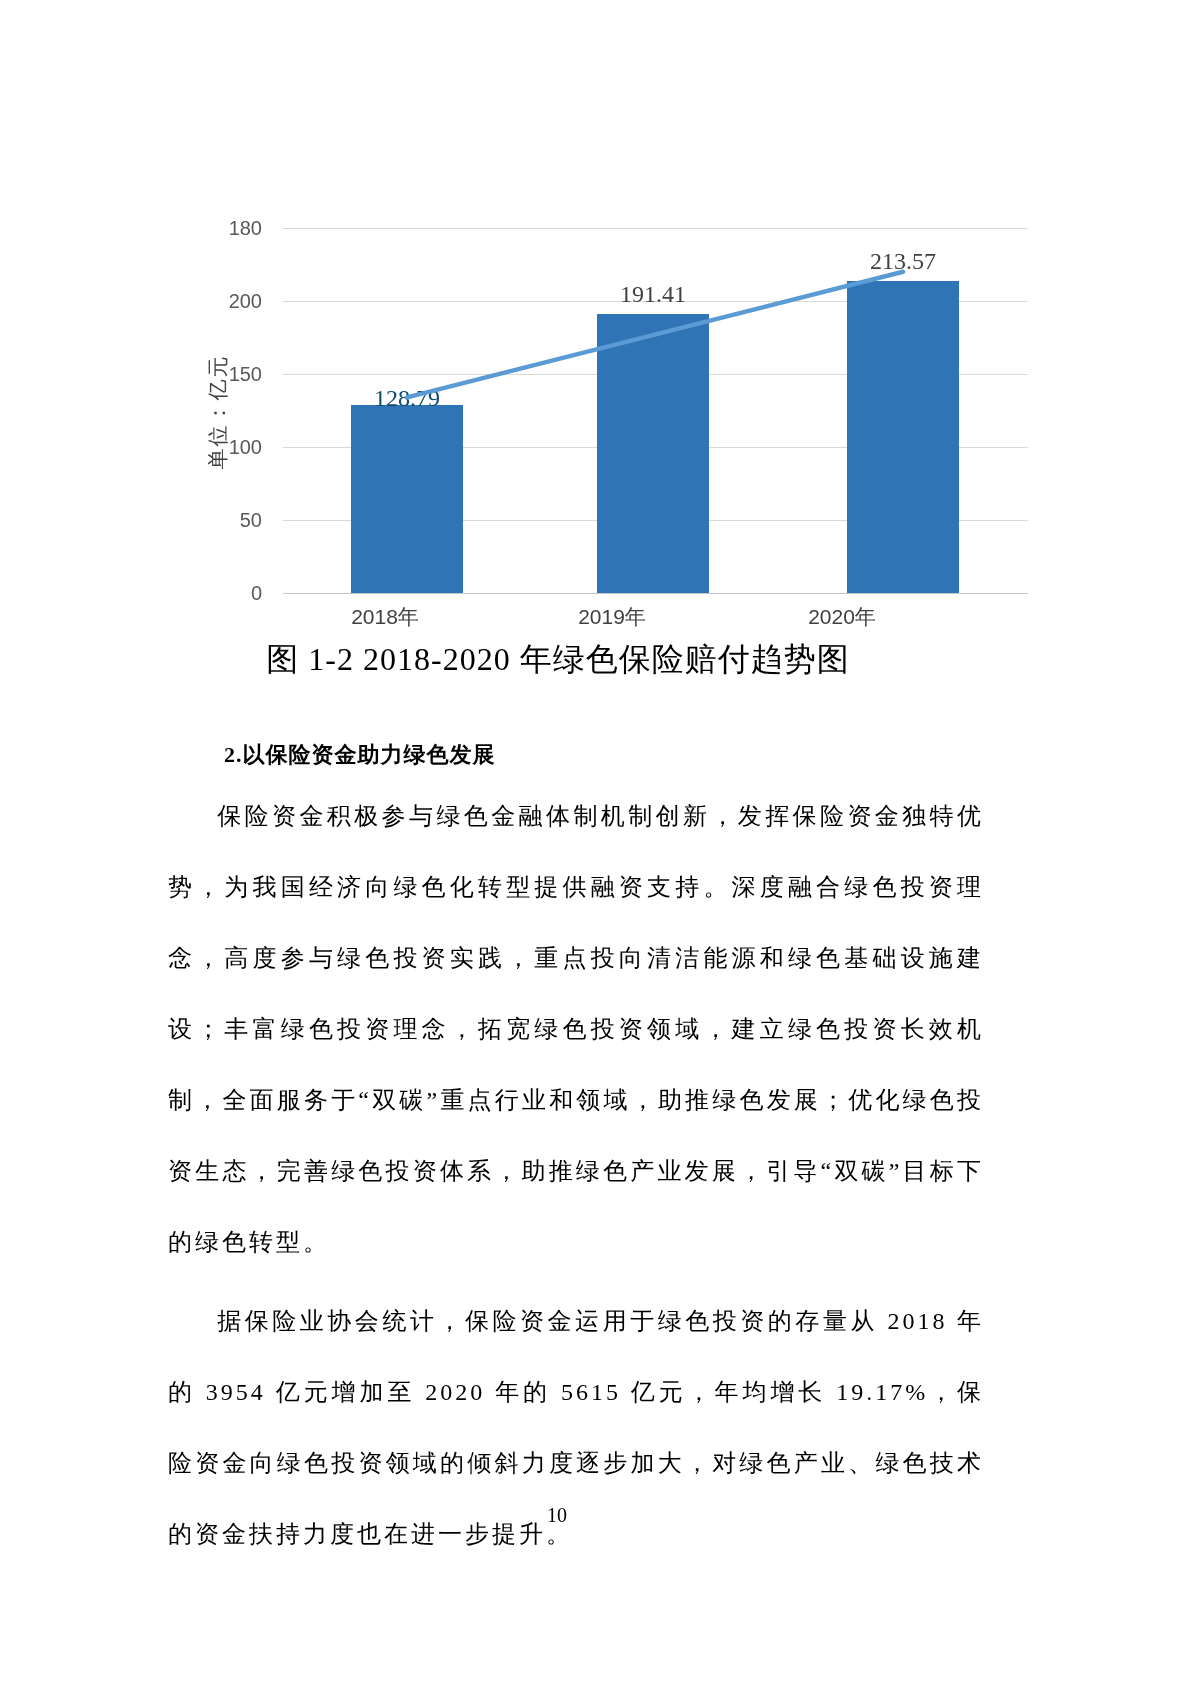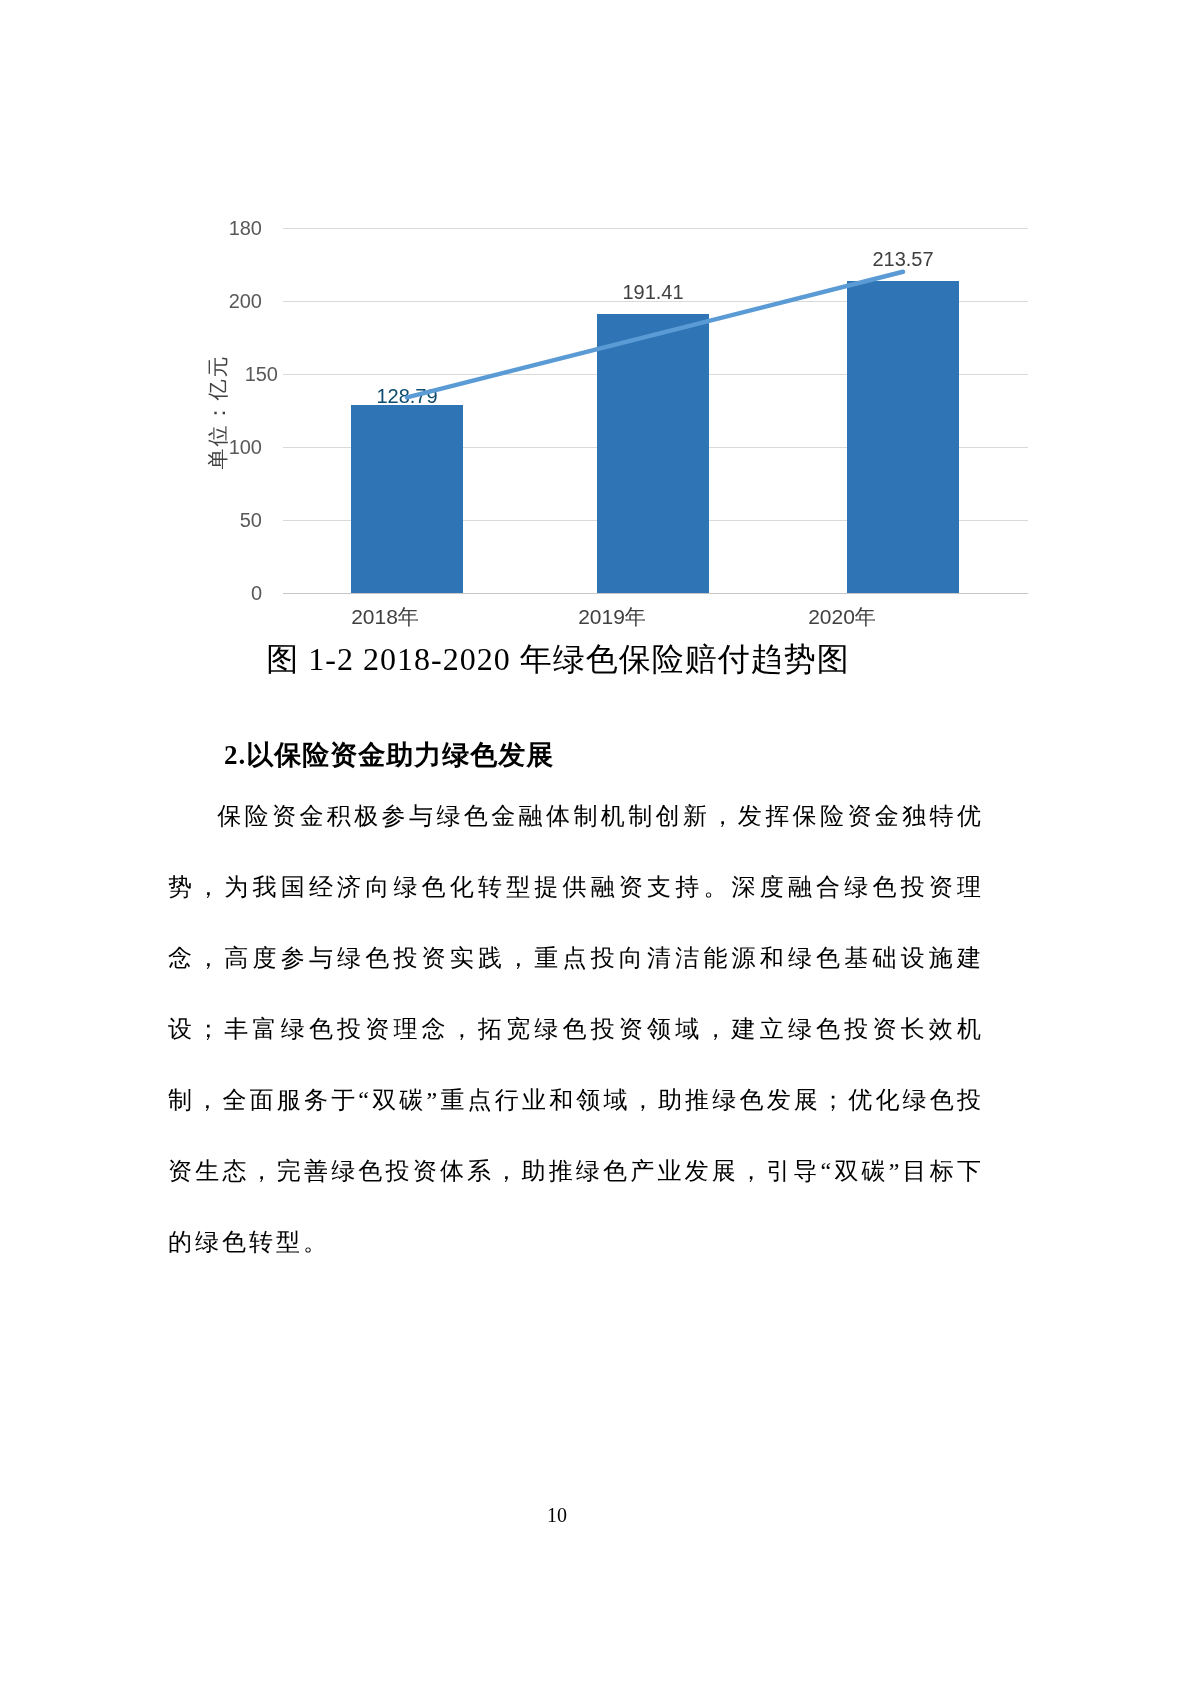--- a/index.html
+++ b/index.html
@@ -5,57 +5,57 @@
   html,body{margin:0;padding:0;background:#ffffff;}
   .page{position:relative;width:1199px;height:1696px;background:#ffffff;overflow:hidden;
         font-family:"Liberation Serif","DejaVu Serif",serif;}
   
   .chart-layer{position:absolute;left:0;top:0;width:1199px;height:700px;}
   .gridline{position:absolute;height:1px;background:#d9d9d9;}
   .ytick{position:absolute;text-align:right;font-family:"Liberation Sans","DejaVu Sans",sans-serif;
          font-size:20px;line-height:24px;color:#595959;}
   .bar{position:absolute;}
   .datalabel{position:absolute;width:160px;text-align:center;
-             font-family:Liberation Sans, sans-serif;
-             font-size:20px;color:#404040;}
+             font-family:Liberation Serif, serif;
+             font-size:24px;color:#404040;}
   .xlabel{position:absolute;width:160px;text-align:center;
           font-family:"Liberation Sans","DejaVu Sans",sans-serif;
           font-size:21px;color:#404040;}
   .axis-title{position:absolute;left:218px;top:412px;
               transform:translate(-50%,-50%) rotate(-90deg);
               font-family:"Liberation Sans","DejaVu Sans",sans-serif;
               font-size:21px;color:#404040;white-space:nowrap;letter-spacing:2px;}
   .trend-svg{position:absolute;left:0;top:0;pointer-events:none;}
   
   .caption{position:absolute;left:168px;top:638px;width:780px;text-align:center;
            font-size:32px;color:#000000;letter-spacing:1px;}
   
   .body-section{position:absolute;left:168px;top:737px;width:816px;color:#000000;}
-  .body-section h2{margin:0;font-size:27px;line-height:36px;font-weight:bold;
+  .body-section h2{margin:0;font-size:22px;line-height:36px;font-weight:bold;
                    text-indent:56px;letter-spacing:1px;}
   .body-section p{margin:8px 0 0 0;font-size:24px;line-height:71px;
                   letter-spacing:3px;text-align:justify;text-indent:2.05em;}
   
   .pagenum{position:absolute;left:0;top:1504px;width:1114px;text-align:center;
            font-size:20px;color:#000000;}
 </style>
 </head>
 <body>
 
 <div class="page">
 
   <div class="chart-layer" id="chart-layer">
     <div class="axis-title">单位：亿元</div>
 
   <div class="gridline" style="top: 227.5px; left: 283px; width: 745px; background: rgb(217, 217, 217);"></div>
       <div class="ytick" style="top: 216px; left: 192px; width: 70px; color: rgb(89, 89, 89);">180</div>
       <div class="gridline" style="top: 300.5px; left: 283px; width: 745px; background: rgb(217, 217, 217);"></div>
       <div class="ytick" style="top: 289px; left: 192px; width: 70px; color: rgb(89, 89, 89);">200</div>
       <div class="gridline" style="top: 373.5px; left: 283px; width: 745px; background: rgb(217, 217, 217);"></div>
-      <div class="ytick" style="top: 362px; left: 208px; width: 70px; color: rgb(89, 89, 89);">150</div>
+      <div class="ytick" style="top: 362px; left: 192px; width: 70px; color: rgb(89, 89, 89);">150</div>
       <div class="gridline" style="top: 446.5px; left: 283px; width: 745px; background: rgb(217, 217, 217);"></div>
       <div class="ytick" style="top: 435px; left: 192px; width: 70px; color: rgb(89, 89, 89);">100</div>
       <div class="gridline" style="top: 519.5px; left: 283px; width: 745px; background: rgb(217, 217, 217);"></div>
       <div class="ytick" style="top: 508px; left: 192px; width: 70px; color: rgb(89, 89, 89);">50</div>
       <div class="gridline" style="top: 592.5px; left: 283px; width: 745px; background: rgb(198, 198, 198);"></div>
       <div class="ytick" style="top: 581px; left: 192px; width: 70px; color: rgb(89, 89, 89);">0</div>
       <div class="bar" style="left: 351px; top: 404.967px; width: 112px; height: 188.033px; background: rgb(47, 116, 181);"></div>
       <div class="datalabel" style="left: 327px; top: 385px; color: #0c4a6e;">128.79</div>
       <div class="bar" style="left: 597px; top: 313.541px; width: 112px; height: 279.459px; background: rgb(47, 116, 181);"></div>
       <div class="datalabel" style="left: 573px; top: 280.541px; color: rgb(64, 64, 64);">191.41</div>
@@ -67,17 +67,18 @@
       <svg class="trend-svg" width="1199" height="700">
         <line x1="407" y1="397.36" x2="903" y2="271.8" stroke="#5B9BD5" stroke-width="4.5" stroke-linecap="round"></line>
       </svg>
     </div>
 
   <div class="caption">图 1-2  2018-2020 年绿色保险赔付趋势图</div>
 
   <div class="body-section">
     <h2>2.以保险资金助力绿色发展</h2>
     <p>保险资金积极参与绿色金融体制机制创新，发挥保险资金独特优势，为我国经济向绿色化转型提供融资支持。深度融合绿色投资理念，高度参与绿色投资实践，重点投向清洁能源和绿色基础设施建设；丰富绿色投资理念，拓宽绿色投资领域，建立绿色投资长效机制，全面服务于“双碳”重点行业和领域，助推绿色发展；优化绿色投资生态，完善绿色投资体系，助推绿色产业发展，引导“双碳”目标下的绿色转型。</p>
+    <p>据保险业协会统计，保险资金运用于绿色投资的存量从 2018 年的 3954 亿元增加至 2020 年的 5615 亿元，年均增长 19.17%，保险资金向绿色投资领域的倾斜力度逐步加大，对绿色产业、绿色技术的资金扶持力度也在进一步提升。</p>
   </div>
 
   <div class="pagenum">10</div>
 
 </div>
 
 </body></html>

